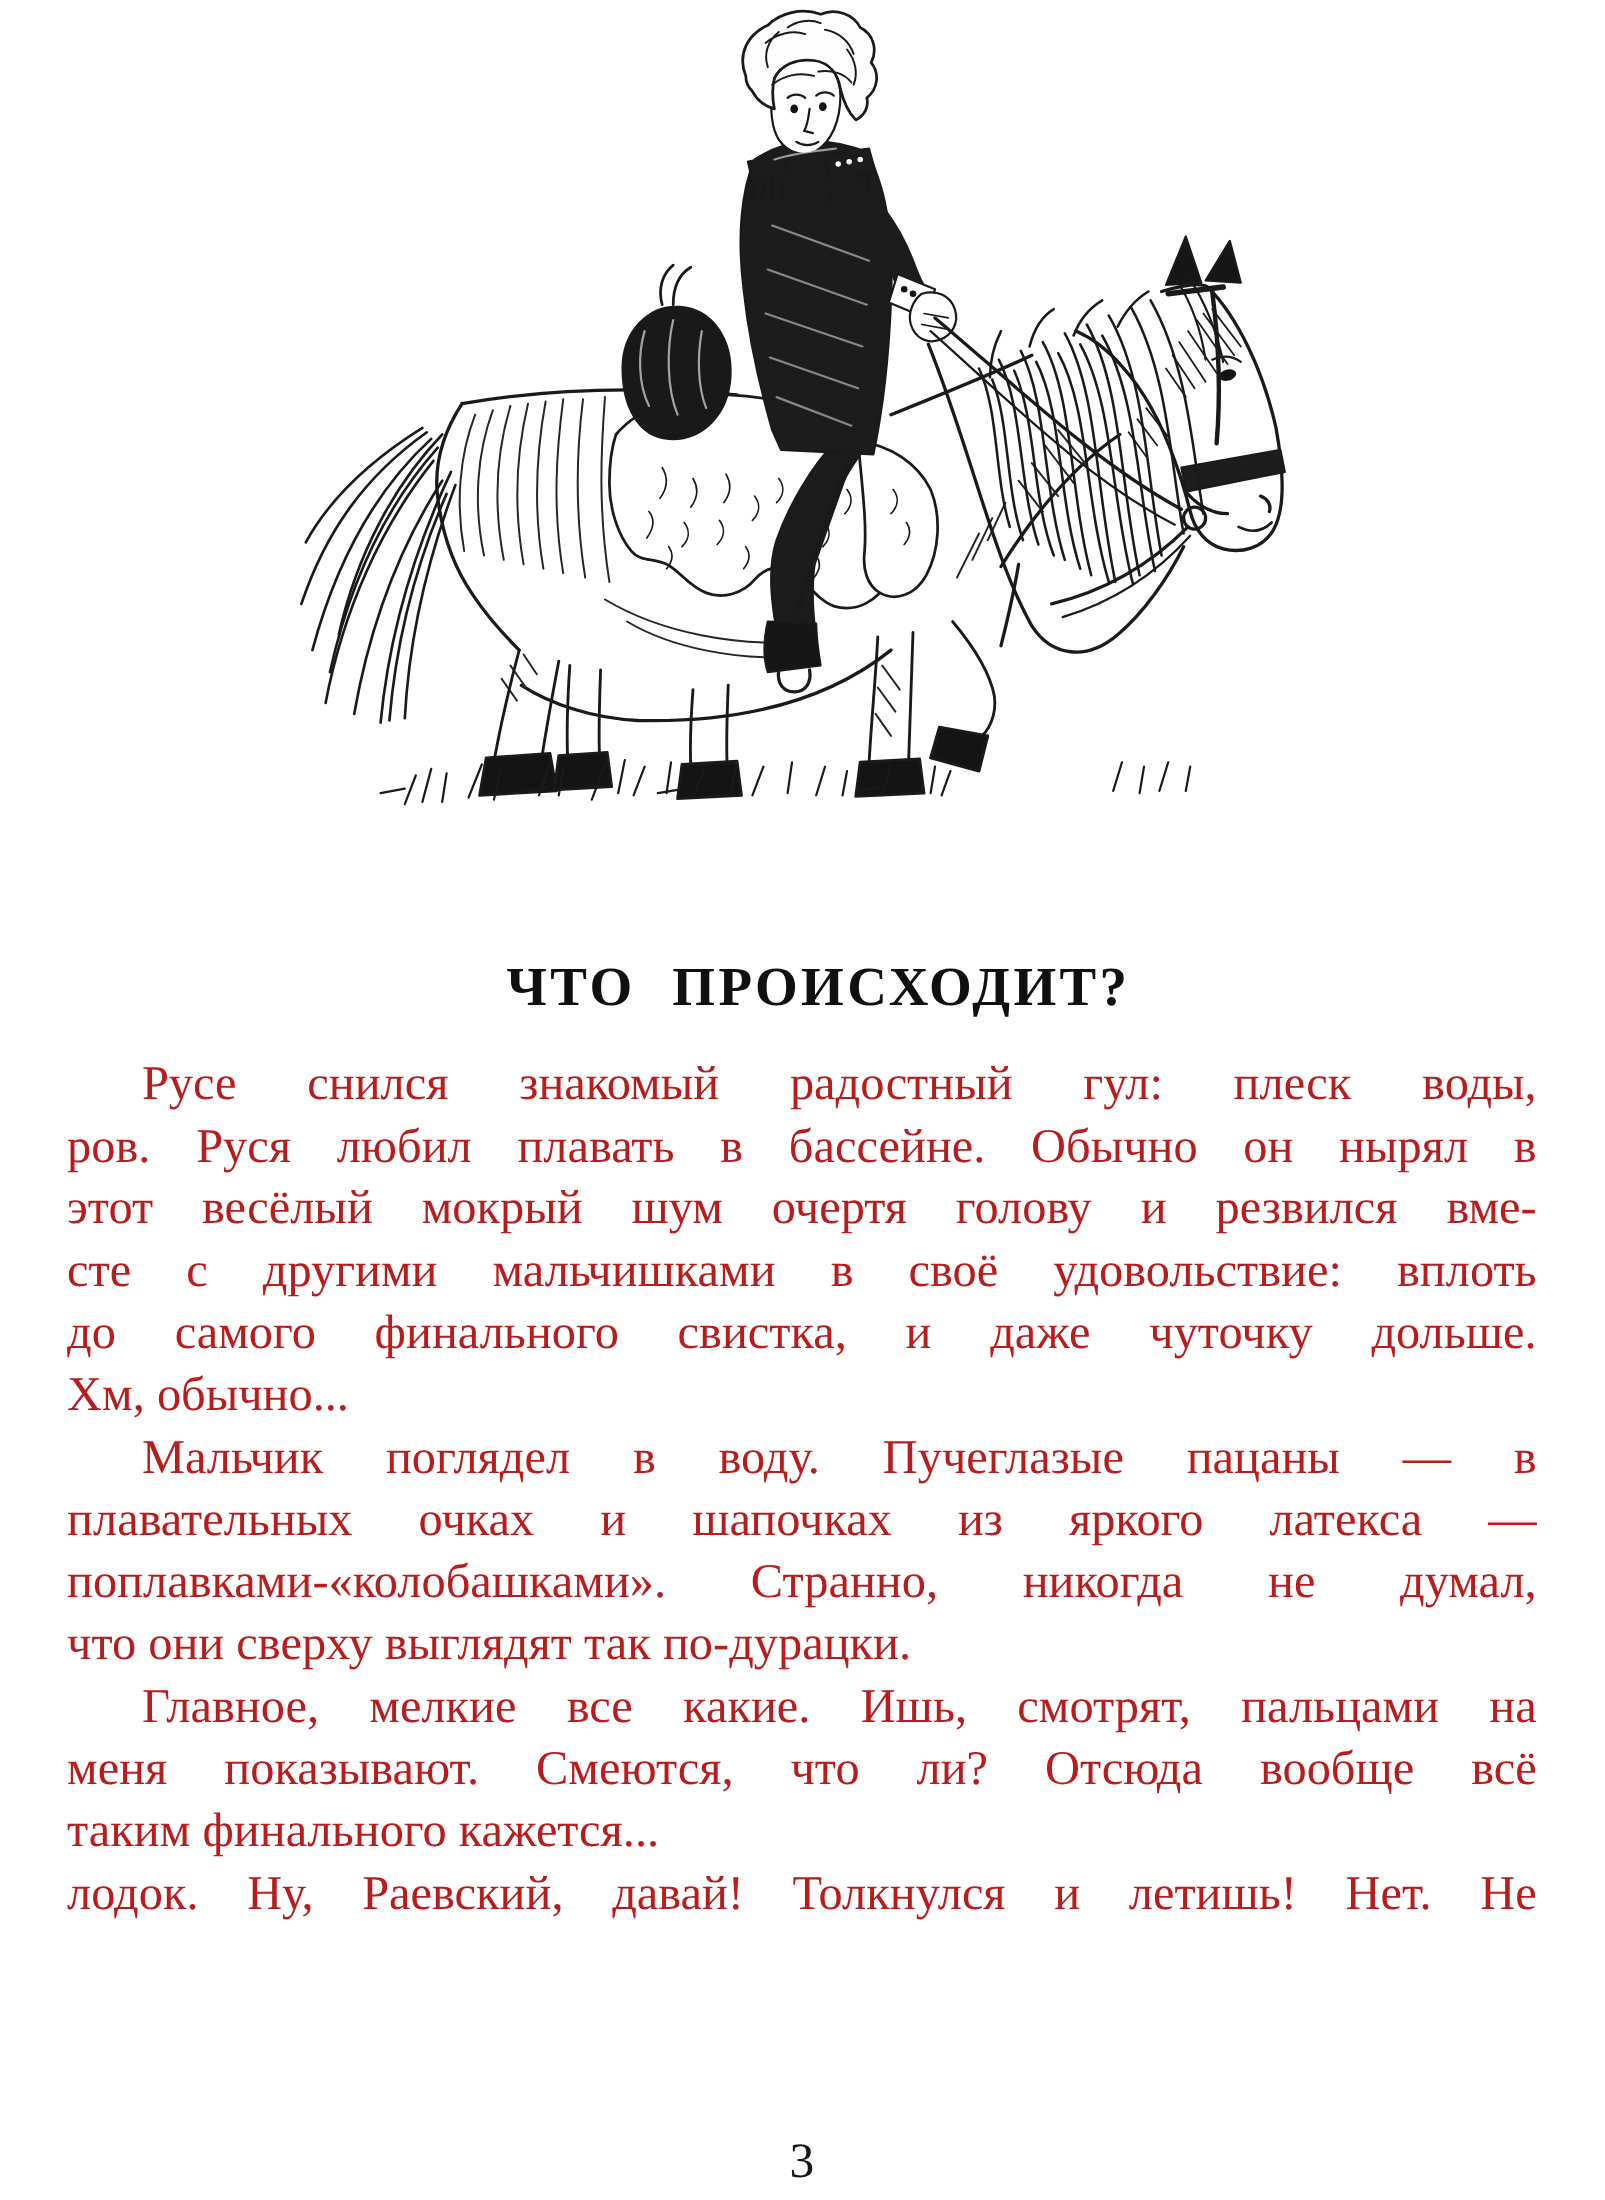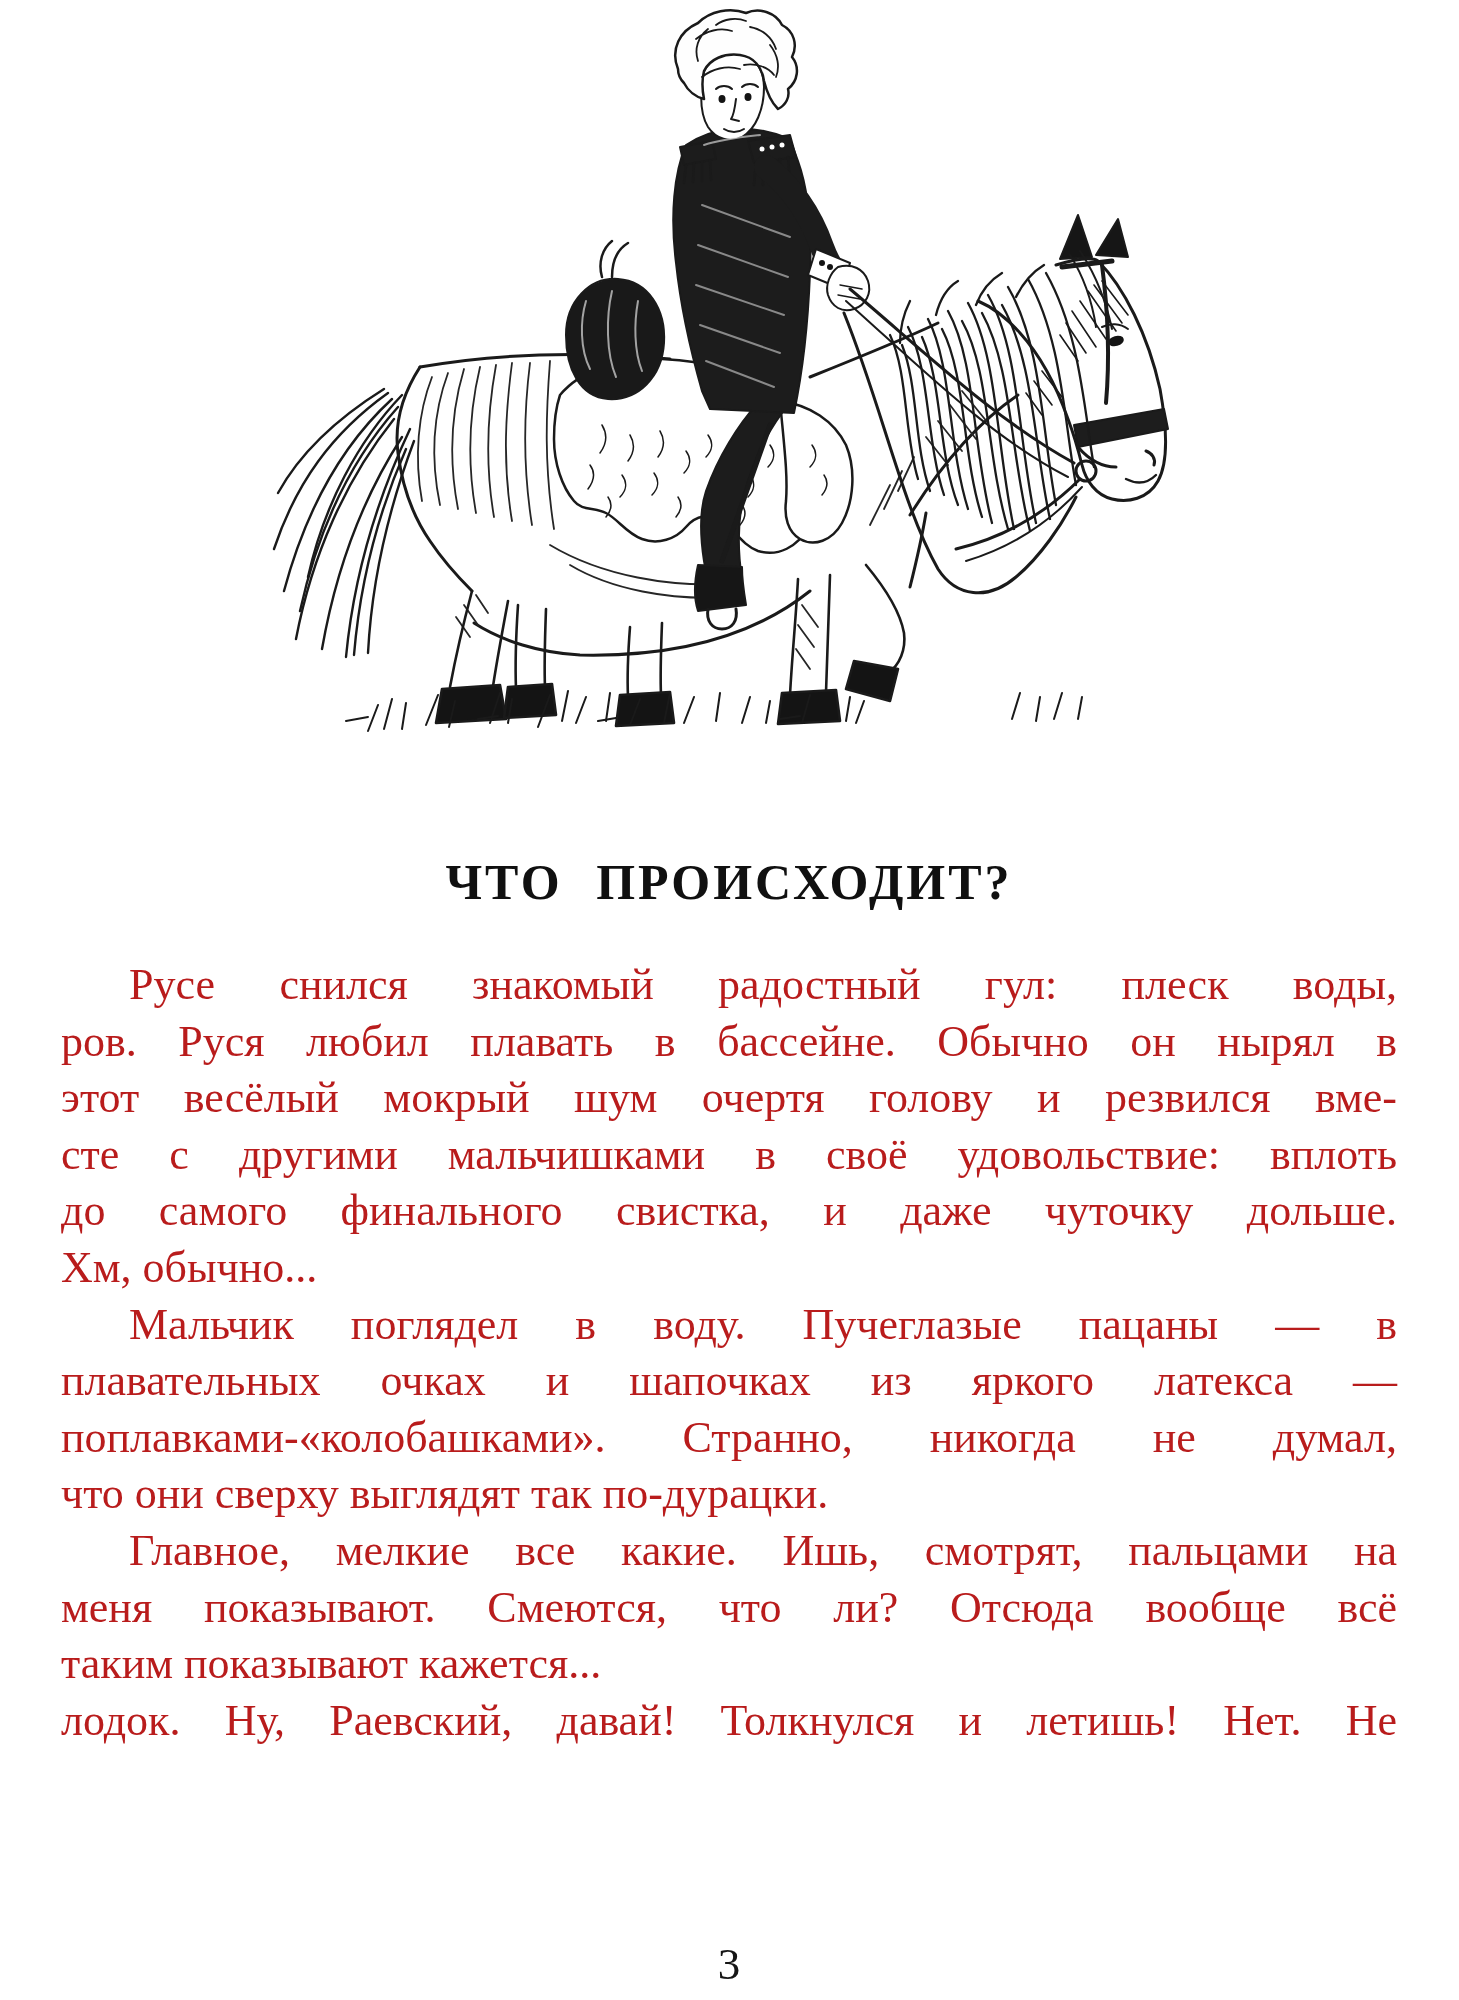--- a/index.html
+++ b/index.html
@@ -13,21 +13,21 @@
   }
   .illustration{
     position:absolute;
     left:250px;top:5px;
     width:955px;height:735px;
   }
   .chapter-title{
     position:absolute;
     left:61px;top:853px;
     width:1336px;
-    margin:0;
+    margin:15px;
     text-align:center;
     font-size:50px;
     font-weight:bold;
     letter-spacing:3px;
     word-spacing:18px;
     color:#101010;
     white-space:nowrap;
   }
   .text-block{
     position:absolute;
@@ -247,21 +247,21 @@
     </div>
     <div class="para">
       <div class="line first">Мальчик поглядел в воду. Пучеглазые пацаны — в</div>
       <div class="line">плавательных очках и шапочках из яркого латекса —</div>
       <div class="line">поплавками-«колобашками». Странно, никогда не думал,</div>
       <div class="line endp">что они сверху выглядят так по-дурацки.</div>
     </div>
     <div class="para">
       <div class="line first">Главное, мелкие все какие. Ишь, смотрят, пальцами на</div>
       <div class="line">меня показывают. Смеются, что ли? Отсюда вообще всё</div>
-      <div class="line endp">таким показывают кажется...</div>
+      <div class="line endp">таким финального кажется...</div>
     </div>
     <div class="para">
       <div class="line">лодок. Ну, Раевский, давай! Толкнулся и летишь! Нет. Не</div>
     </div>
   </div>
 
   <div class="page-number">3</div>
 
 </div>
 

